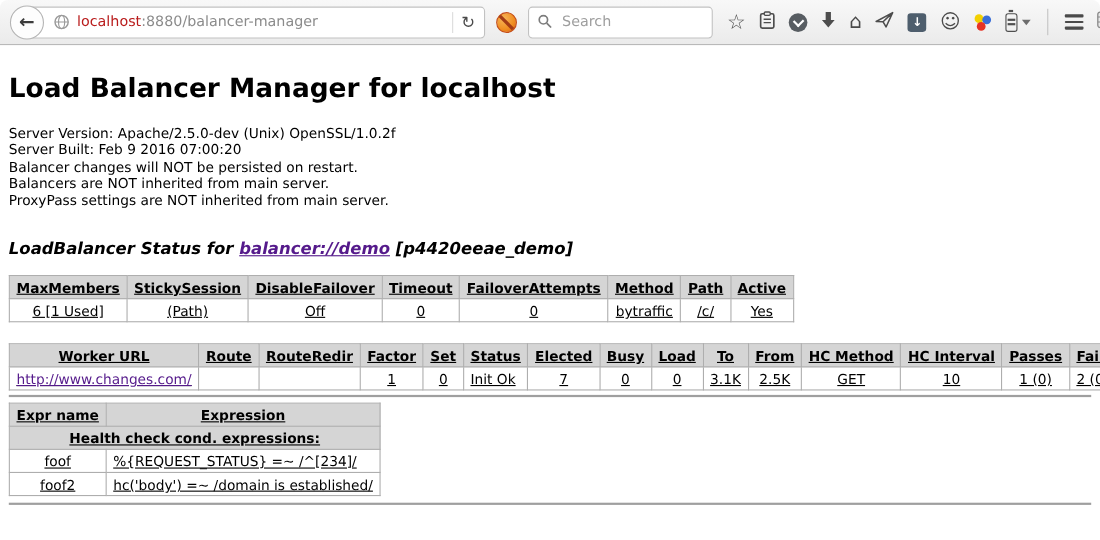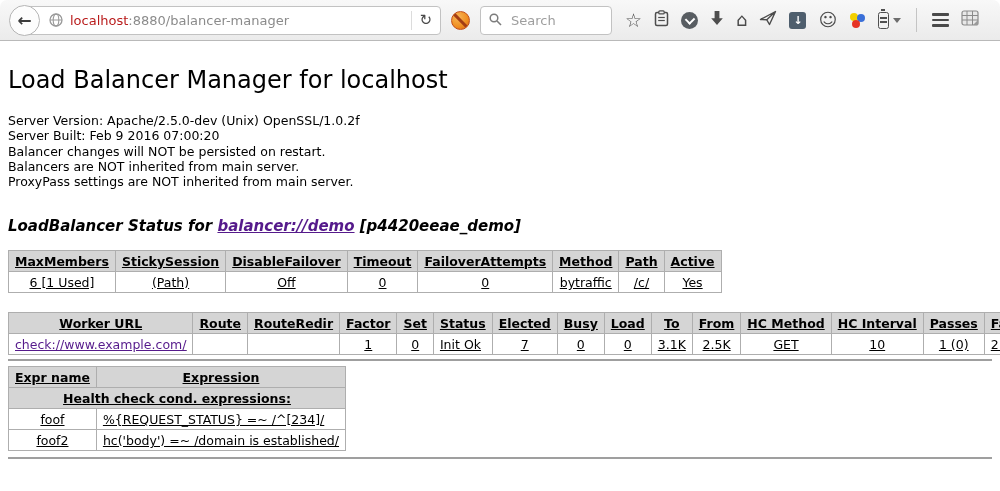--- a/index.html
+++ b/index.html
@@ -35,21 +35,21 @@
   .url-host{color:#b91c1c;}
   .url-path{color:#8b8b8b;}
   .urlbar .spacer{flex:1;}
   .vdiv{width:1px;height:19px;background:#dcdcdc;margin:0 7px;}
   .reload{font-size:15px;color:#4a4a4a;}
   .globe{margin-right:7px;display:flex;}
   .blockicon{margin-left:10px;width:17px;height:17px;border-radius:50%;flex:none;position:relative;
              background:radial-gradient(circle at 35% 30%, #f8b658, #ef8d20 60%, #d45a1c);
              border:1px solid #c44d18;box-sizing:content-box;}
   .blockicon::after{content:'';position:absolute;left:0;top:7.5px;width:17px;height:2.6px;background:#a33c15;transform:rotate(45deg);}
-  .searchbar{margin-left:10px;width:132px;height:29px;background:#fff;border:1px solid #c2c2c2;border-radius:4px;
+  .searchbar{margin-left:10px;width:168px;height:29px;background:#fff;border:1px solid #c2c2c2;border-radius:4px;
              display:flex;align-items:center;padding:0 8px;box-sizing:border-box;flex:none;}
   .searchbar input{border:none;outline:none;width:100%;font-size:13px;font-family:"DejaVu Sans",sans-serif;color:#333;background:transparent;margin-left:7px;}
   .searchbar input::placeholder{color:#9e9e9e;}
 
   .iconrow{margin-left:13px;display:flex;align-items:center;gap:12px;color:#4d4d4d;}
   .glyph{line-height:1;}
   .star{font-size:19px;color:#4f4f4f;}
   .home{font-size:18px;color:#4a4a4a;}
   .smiley{font-size:18px;color:#4a4a4a;}
   .pocket{width:17px;height:17px;border-radius:50%;background:#585d62;position:relative;}
@@ -66,21 +66,21 @@
            background:linear-gradient(#4f4f4f 0 0) 50% 4px/7px 2px no-repeat,
                       linear-gradient(#4f4f4f 0 0) 50% 8px/7px 2px no-repeat;}
   .battery::before{content:'';position:absolute;top:-3.5px;left:1.5px;width:4.5px;height:2px;background:#4f4f4f;}
   .caret{width:0;height:0;border-left:4px solid transparent;border-right:4px solid transparent;border-top:5px solid #6d6d6d;}
   .vdiv2{width:1px;height:24px;background:#c4c4c4;margin:0 3px;}
   .hamburger{display:flex;flex-direction:column;gap:3px;}
   .hamburger span{width:17px;height:2.6px;background:#4a4a4a;border-radius:1px;}
 
   
   .page{padding:0 8px;color:#000;}
-  .page-title{font-size:24px;font-weight:normal;margin:25px 0 19px 0;letter-spacing:0;}
+  .page-title{font-size:24px;font-weight:bold;margin:25px 0 19px 0;letter-spacing:0;}
   .info{font-size:12.5px;line-height:15.3px;}
   .status-heading{font-size:15px;font-weight:bold;margin:28px 0 15px 0;font-style:italic;}
   a.plink{color:#551a8b;text-decoration:underline;font-weight:bold;}
   a.wlink{color:#551a8b;text-decoration:underline;font-weight:normal;}
   table{border-collapse:collapse;font-size:12.5px;}
   th,td{border:1px solid #aeaeae;padding:2px 6px;height:16px;white-space:nowrap;text-decoration:underline;}
   th{background:#d5d5d5;text-align:center;}
   td{text-align:center;}
   td.left{text-align:left;}
   .workers{margin-top:19px;}
@@ -227,21 +227,21 @@
         <th>Load</th>
         <th>To</th>
         <th>From</th>
         <th>HC Method</th>
         <th>HC Interval</th>
         <th>Passes</th>
         <th>Fails</th>
 
       </tr>
       <tr>
-        <td class="left"><a class="wlink" href="#">check://www.example.com/</a></td>
+        <td class="left"><a class="wlink" href="#">http://www.changes.com/</a></td>
         <td></td>
         <td></td>
         <td>1</td>
         <td>0</td>
         <td class="left">Init Ok</td>
         <td>7</td>
         <td>0</td>
         <td>0</td>
         <td>3.1K</td>
         <td>2.5K</td>

